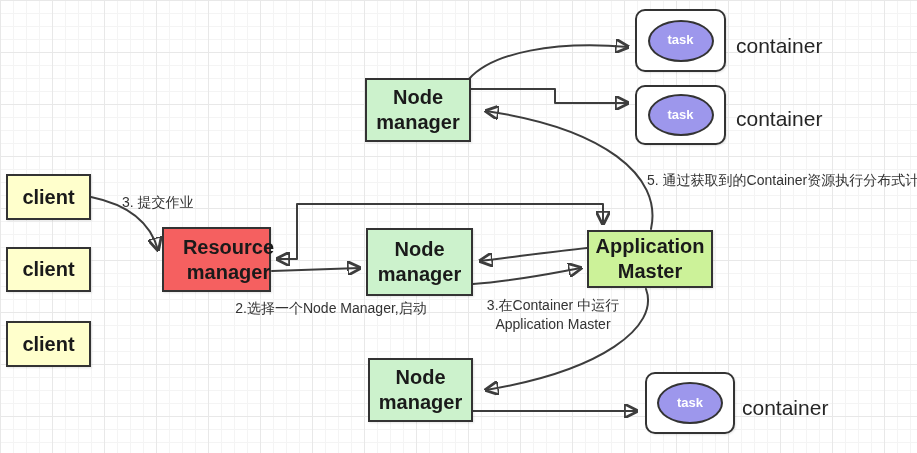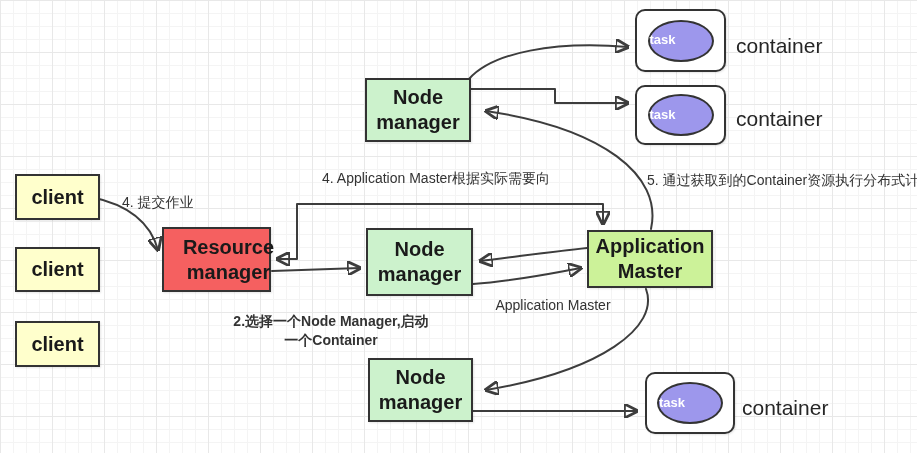--- a/index.html
+++ b/index.html
@@ -20,29 +20,29 @@
     position:absolute;
     border:2px solid #333;
     border-radius:0;
     display:flex;align-items:center;justify-content:center;
     text-align:center;
     font-size:20px;font-weight:600;color:#1a1a1a;
     line-height:1.25;
     box-shadow:1px 1px 2px rgba(0,0,0,0.10);
     box-sizing:border-box;
   }
-  .client{left:15px;width:85px;height:46px;background:#ffffcc;text-align:right;}
+  .client{left:6px;width:85px;height:46px;background:#ffffcc;text-align:right;}
   .rm{left:162px;top:227px;width:109px;height:65px;background:#f56060;padding-left:24px;}
   .nm{background:#ccf2cc;}
   .am{left:587px;top:230px;width:126px;height:58px;background:#ccf299;}
   .cbox{background:#ffffff;border-radius:10px;}
   .task-ellipse{
     width:62px;height:38px;border:2px solid #333;border-radius:50%;
     background:#9d97ec;
-    display:flex;align-items:center;
+    display:flex;align-items:center;justify-content:center;
     color:#fff;font-size:13px;font-weight:bold;
   }
   .caption{
     position:absolute;font-size:21px;color:#262626;white-space:nowrap;
   }
   .note{
     position:absolute;font-size:14px;color:#333;white-space:nowrap;
     line-height:1.36;
   }
   .note.center{text-align:center;}
@@ -125,30 +125,29 @@
   <div class="node cbox" style="left:645px;top:372px;width:90px;height:62px;">
     <div class="task-ellipse" style="background-color: rgb(157, 151, 236);">
       <span>task</span>
     </div>
   </div>
 
   <div class="caption" style="left:736px;top:34px;">container</div>
   <div class="caption" style="left:736px;top:107px;">container</div>
   <div class="caption" style="left:742px;top:396px;">container</div>
 
-  <div class="note" style="left:122px;top:193px;">4. 提交作业</div>
+  <div class="note" style="left:122px;top:193px;">3. 提交作业</div>
 
-  <div class="note center" style="left:231px;top:312px;width:200px;font-weight:bold;">
+  <div class="note center" style="left:231px;top:299px;width:200px;">
     <div>2.选择一个Node Manager,启动</div>
-    <div>一个Container</div>
   </div>
 
   <div class="note center" style="left:478px;top:296px;width:150px;">
+    <div>3.在Container 中运行</div>
     <div>Application Master</div>
   </div>
 
   <div class="note center" style="left:295px;top:169px;width:282px;">
-    <div>4. Application Master根据实际需要向</div>
   </div>
 
   <div class="note" style="left:647px;top:171px;">5. 通过获取到的Container资源执行分布式计算</div>
 
 </div>
 
 </body></html>

